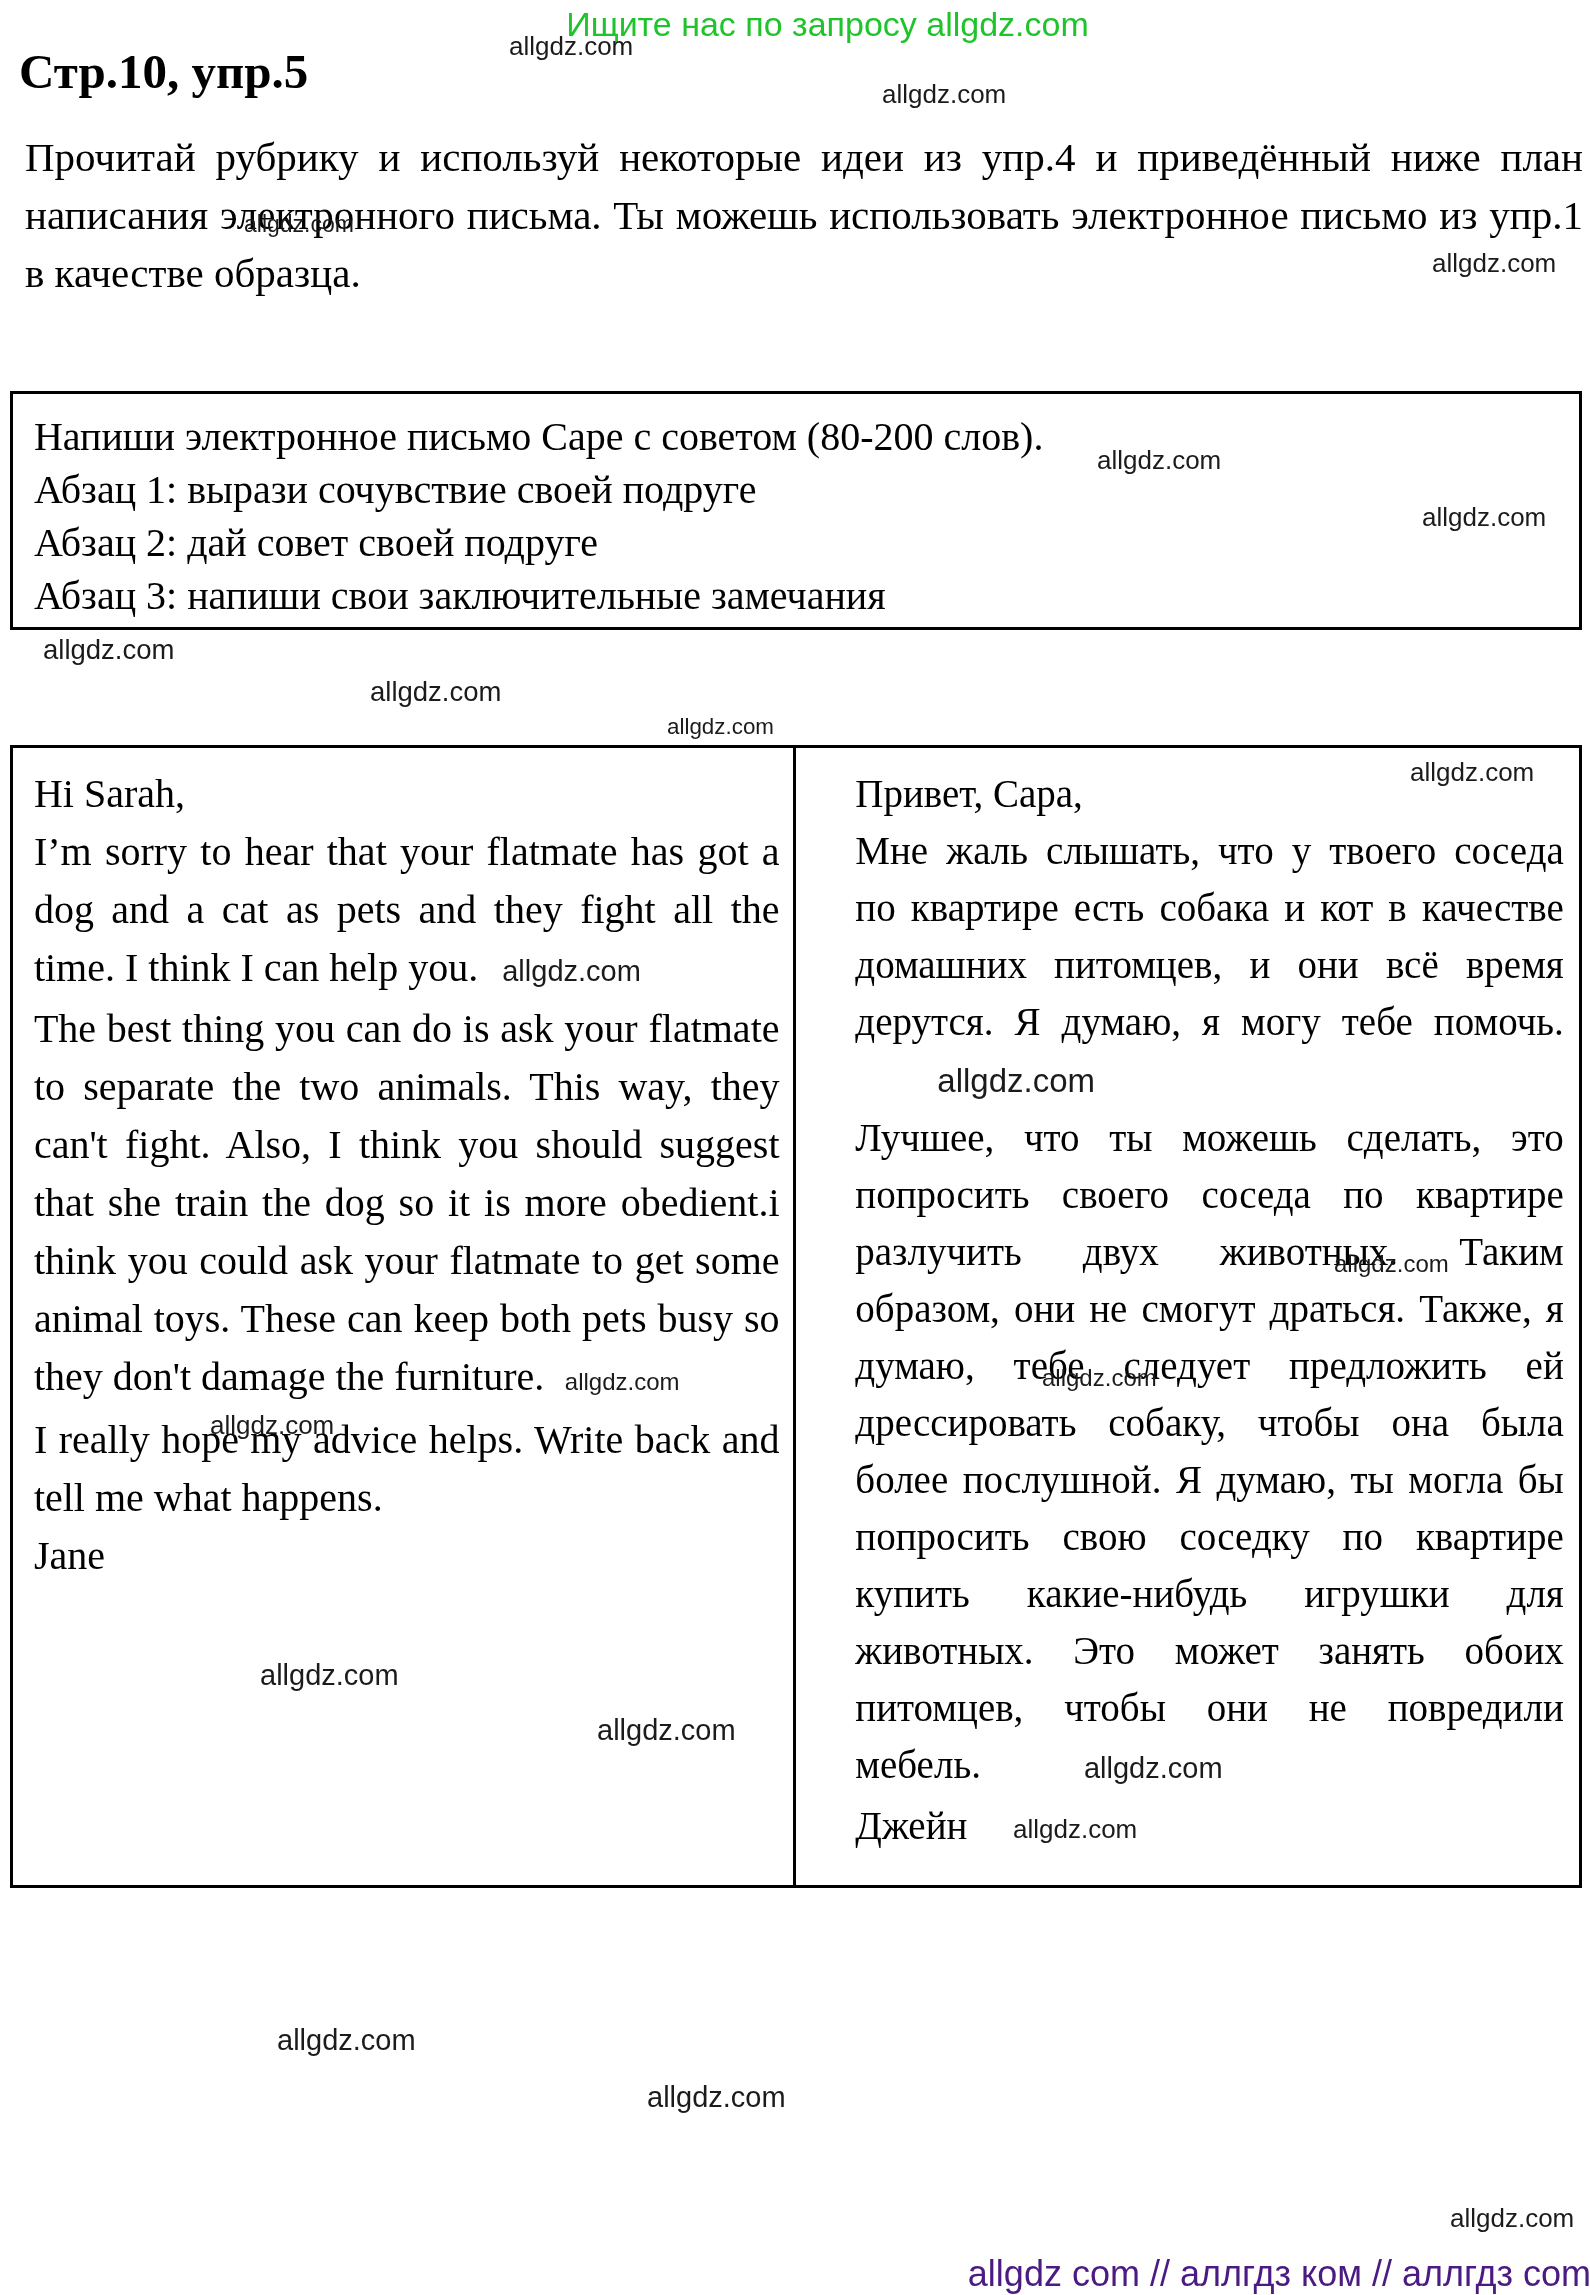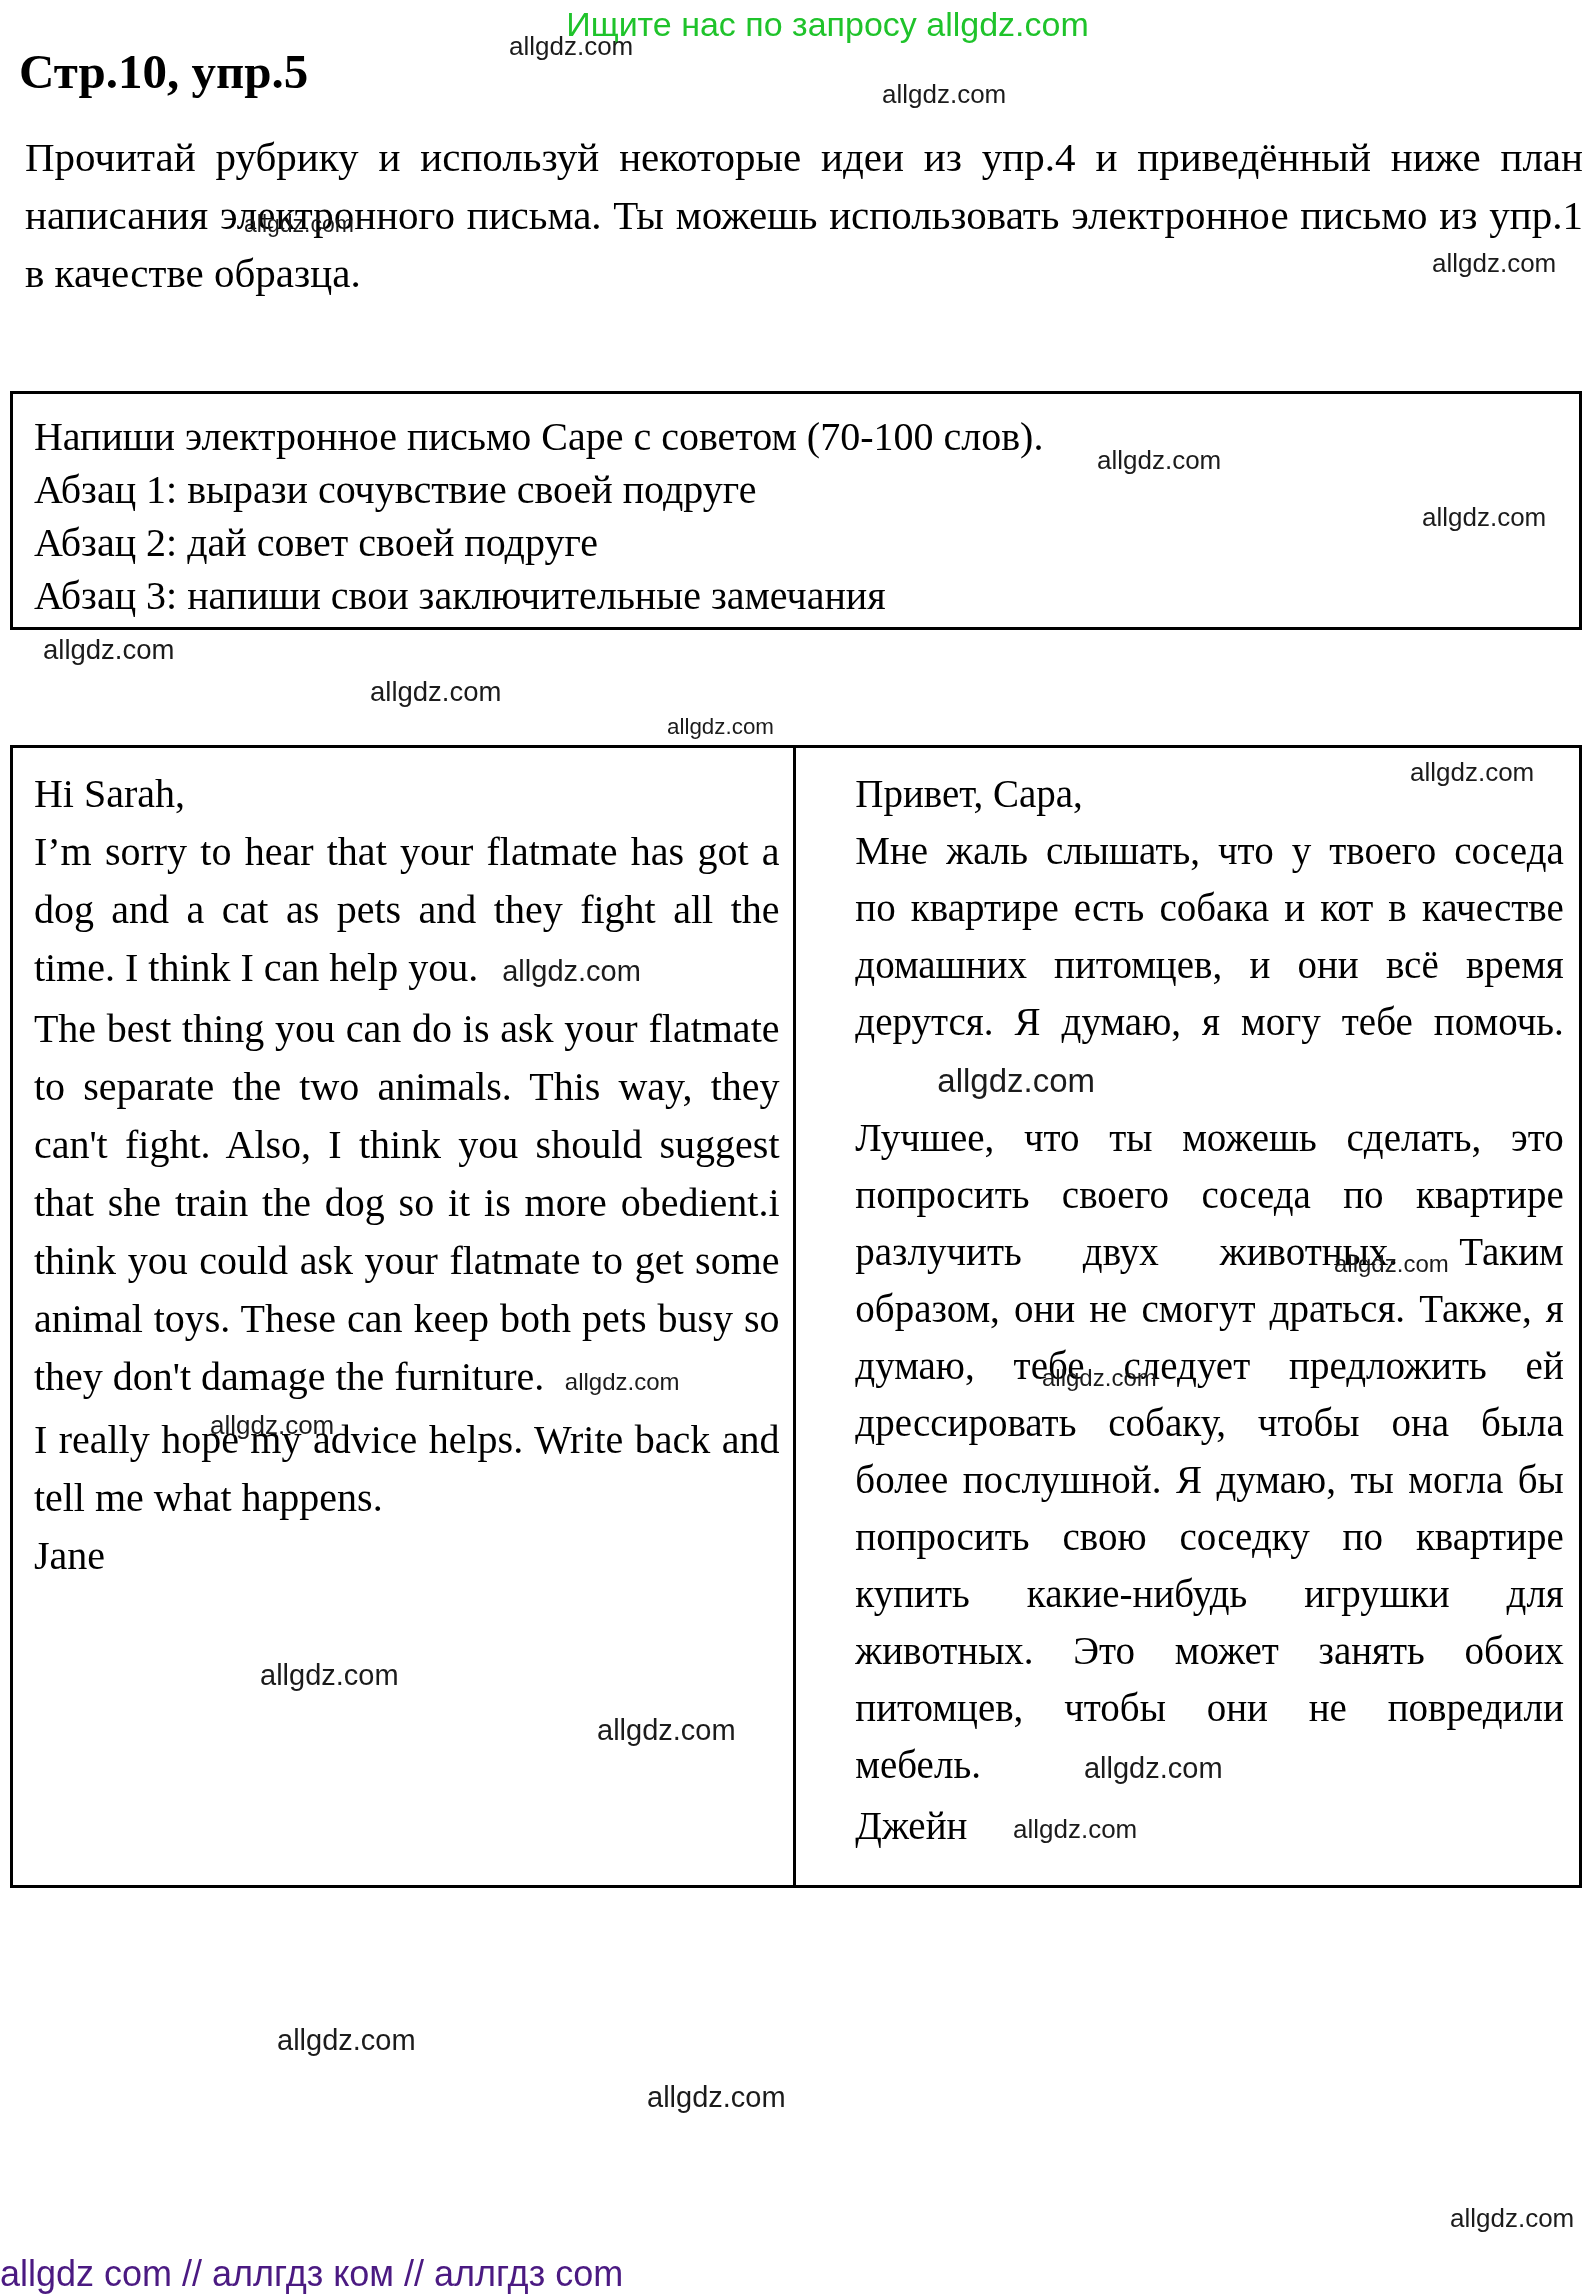--- a/index.html
+++ b/index.html
@@ -88,39 +88,39 @@
   .wmi { display: inline-block; vertical-align: baseline; }
   .wmi-en1 { font-size: 29px; margin-left: 24px; }
   .wmi-en2 { font-size: 24px; margin-left: 20.6px; }
   .wmi-ru1 { font-size: 33px; margin-left: 82px; }
   .wmi-ru2 { font-size: 29px; margin-left: 103px; }
   .wmi-ru3 { font-size: 31px; margin-left: 90px; }
   .footer {
     position: absolute;
     top: 2253px; left: 0;
     width: 100%;
-    text-align: left;
+    text-align: right;
     font-family: "Liberation Sans", sans-serif;
     font-size: 36px;
     color: #4b1a82;
   }
 </style>
 </head>
 <body>
 
 <div class="page">
 
   <div class="promo">Ищите нас по запросу allgdz.com</div>
 
   <h1 class="title">Стр.10, упр.5</h1>
 
   <p class="intro">Прочитай рубрику и используй некоторые идеи из упр.4 и приведённый ниже план написания электронного письма. Ты можешь использовать электронное письмо из упр.1 в качестве образца.</p>
 
   <div class="task-box">
-    <div class="task-line">Напиши электронное письмо Саре с советом (70-100 слов).</div>
+    <div class="task-line">Напиши электронное письмо Саре с советом (80-200 слов).</div>
     <div class="task-line">Абзац 1: вырази сочувствие своей подруге</div>
     <div class="task-line">Абзац 2: дай совет своей подруге</div>
     <div class="task-line">Абзац 3: напиши свои заключительные замечания</div>
   </div>
 
   <div class="email-table">
     <div class="col col-en">
       <p class="greet">Hi Sarah,</p>
       <p class="para"><span>I’m sorry to hear that your flatmate has got a dog and a cat as pets and they fight all the time. I think I can help you.</span><span class="wmi wmi-en1">allgdz.com</span></p>
       <p class="para"><span>The best thing you can do is ask your flatmate to separate the two animals. This way, they can't fight. Also, I think you should suggest that she train the dog so it is more obedient.i think you could ask your flatmate to get some animal toys. These can keep both pets busy so they don't damage the furniture.</span><span class="wmi wmi-en2">allgdz.com</span></p>

